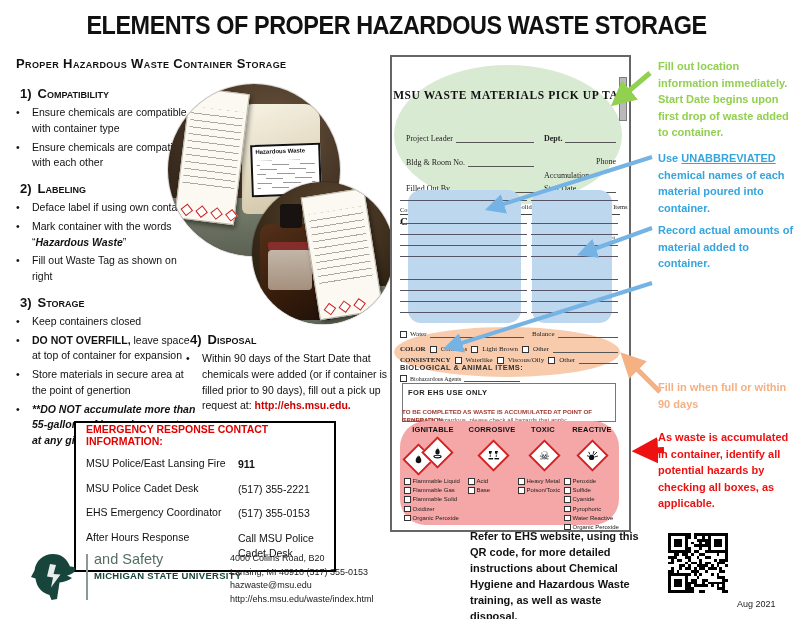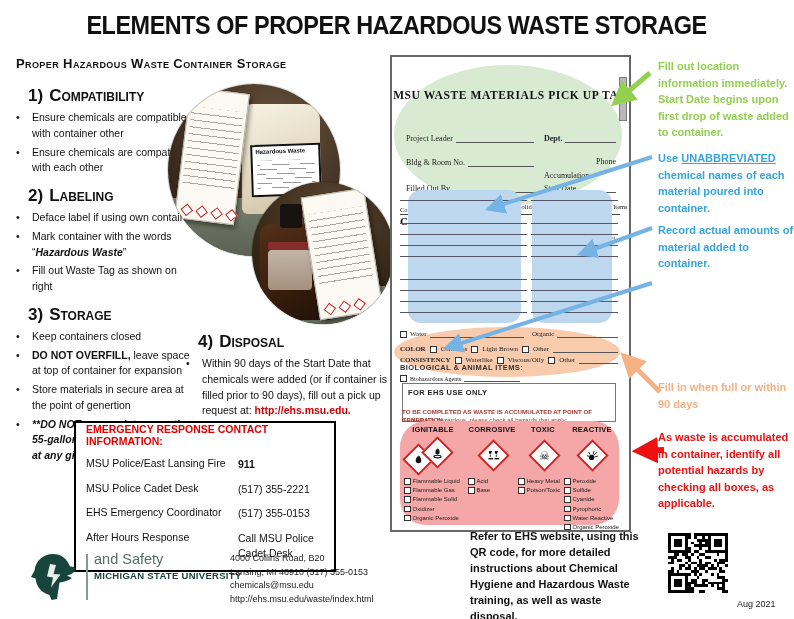--- a/index.html
+++ b/index.html
@@ -9,21 +9,21 @@
 
   
   #title{top:10px;left:0;width:100%;text-align:center;}
   #title span{display:inline-block;font-size:26px;font-weight:bold;letter-spacing:-.5px;
               transform:scaleX(.9);transform-origin:center;}
 
   
   #left-heading{left:16px;top:56px;font-size:13px;font-weight:bold;font-variant:small-caps;
                 letter-spacing:.4px;white-space:nowrap;}
   #left-col{left:16px;top:76px;width:180px;}
-  .sec-h{font-size:17px;font-weight:bold;font-variant:small-caps;margin:10px 0 4px 12px;}
+  .sec-h{font-size:13px;font-weight:bold;font-variant:small-caps;margin:10px 0 4px 4px;}
   .sec-h .n{margin-right:6px;}
   .bullet{display:flex;font-size:10.5px;line-height:1.5;margin:3px 0;}
   .bullet .dot{width:16px;flex:none;}
   .b{font-weight:bold;} .bi{font-weight:bold;font-style:italic;}
   .redlink{color:#cc0000;font-weight:bold;}
 
   
   #disposal{left:186px;top:322px;width:210px;}
 
   
@@ -133,21 +133,21 @@
 </div>
 
 <div class="abs" id="left-heading">Proper Hazardous Waste Container Storage</div>
 
 <div class="abs" id="left-col">
   <div class="sec-h">
     <span class="n">1)</span><span>Compatibility</span>
   </div>
   <div class="bullet">
         <span class="dot">•</span>
-        <span class="bt">Ensure chemicals are compatible with container other</span>
+        <span class="bt">Ensure chemicals are compatible with container type</span>
       </div>
   <div class="bullet">
         <span class="dot">•</span>
         <span class="bt">Ensure chemicals are compatible with each other</span>
       </div>
 
   <div class="sec-h">
     <span class="n">2)</span><span>Labeling</span>
   </div>
   <div class="bullet">
@@ -309,21 +309,21 @@
   <div class="lines" style="left:139px;top:133px;width:87px;height:134px;"></div>
 
   <div class="orangehl"></div>
 
   <div class="srow" style="left:8px;top:272px;width:124px;">
     <span class="cb"></span>
     <span>Water</span>
         <span class="ln" style="flex:1;"></span>
   </div>
   <div class="srow" style="left:140px;top:272px;width:86px;">
-    <span>Organic</span>
+    <span>Balance</span>
         <span class="ln" style="flex:1;"></span>
   </div>
 
   <div class="srow" style="left:8px;top:287px;width:218px;gap:4px;">
     <span class="bld">COLOR</span>
     <span class="cb"></span>
         <span>Colorless</span>
     <span class="cb"></span>
         <span>Light Brown</span>
     <span class="cb"></span>
@@ -516,21 +516,21 @@
   <path fill="#fff" d="M24 14l6 1-2.5 9 7 .5-9.5 13 2-10-6-1z" opacity=".9"></path>
 </svg>
 <div class="abs" id="org-divider"></div>
 <div class="abs" id="org">
   <div class="o1">and Safety</div>
   <div class="o3">MICHIGAN STATE UNIVERSITY</div>
 </div>
 <div class="abs" id="addr">
   <div>4000 Collins Road, B20</div>
   <div>Lansing, MI 48910   (517) 355-0153</div>
-  <div>chemicals@msu.edu</div>
+  <div>hazwaste@msu.edu</div>
   <div>http://ehs.msu.edu/waste/index.html</div>
 </div>
 <div class="abs" id="qr-note">Refer to EHS website, using this QR code, for more detailed instructions about Chemical Hygiene and Hazardous Waste training, as well as waste disposal.</div>
 <div class="abs" id="qr">
       <i class="on"></i>
       <i class="on"></i>
       <i class="on"></i>
       <i class="on"></i>
       <i class="on"></i>
       <i class="on"></i>

